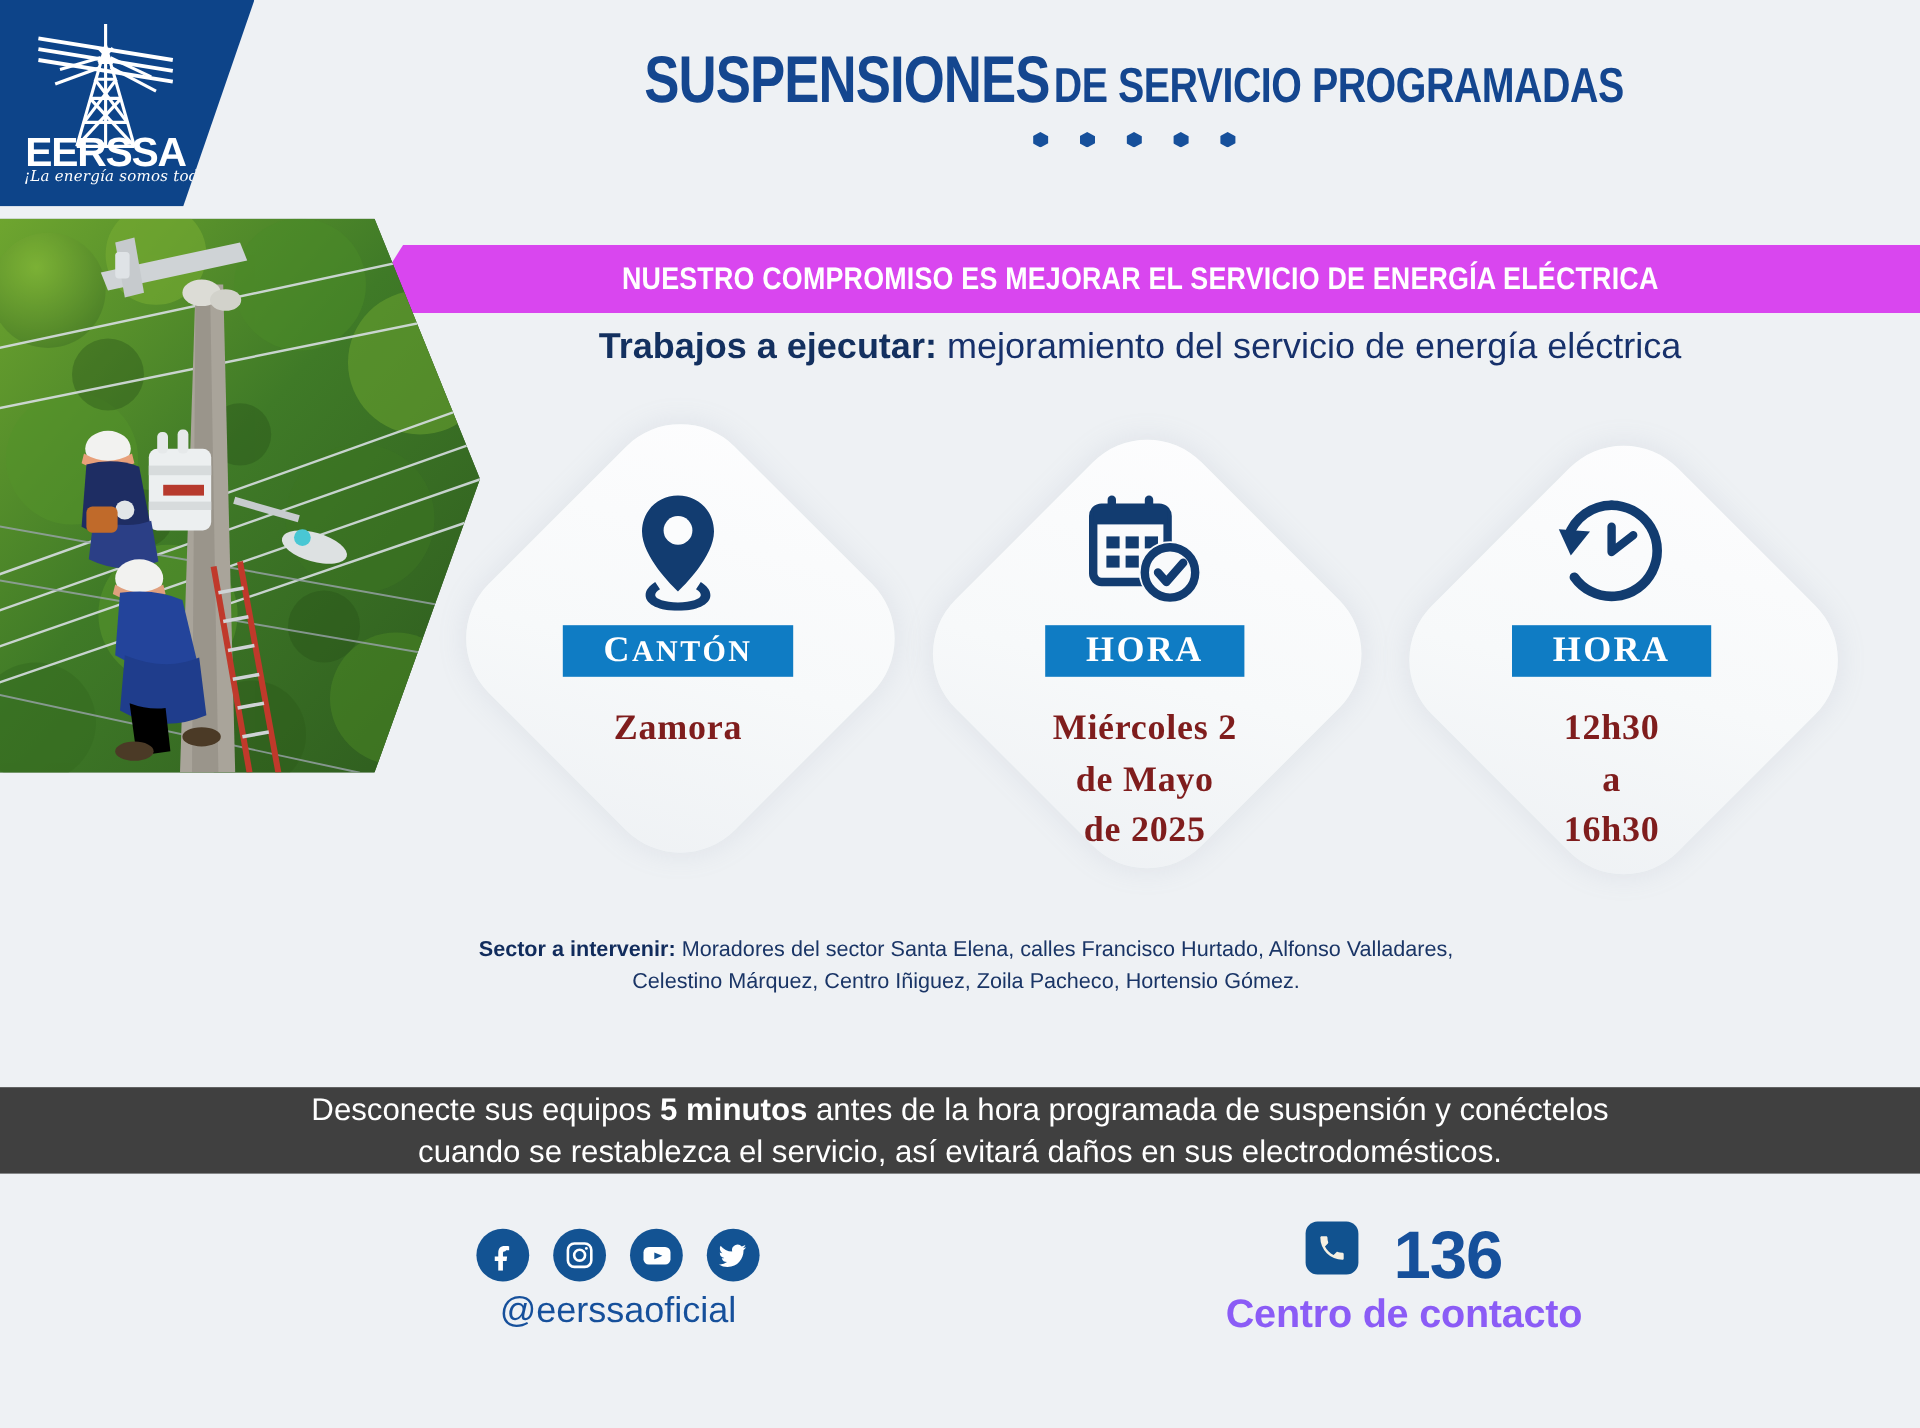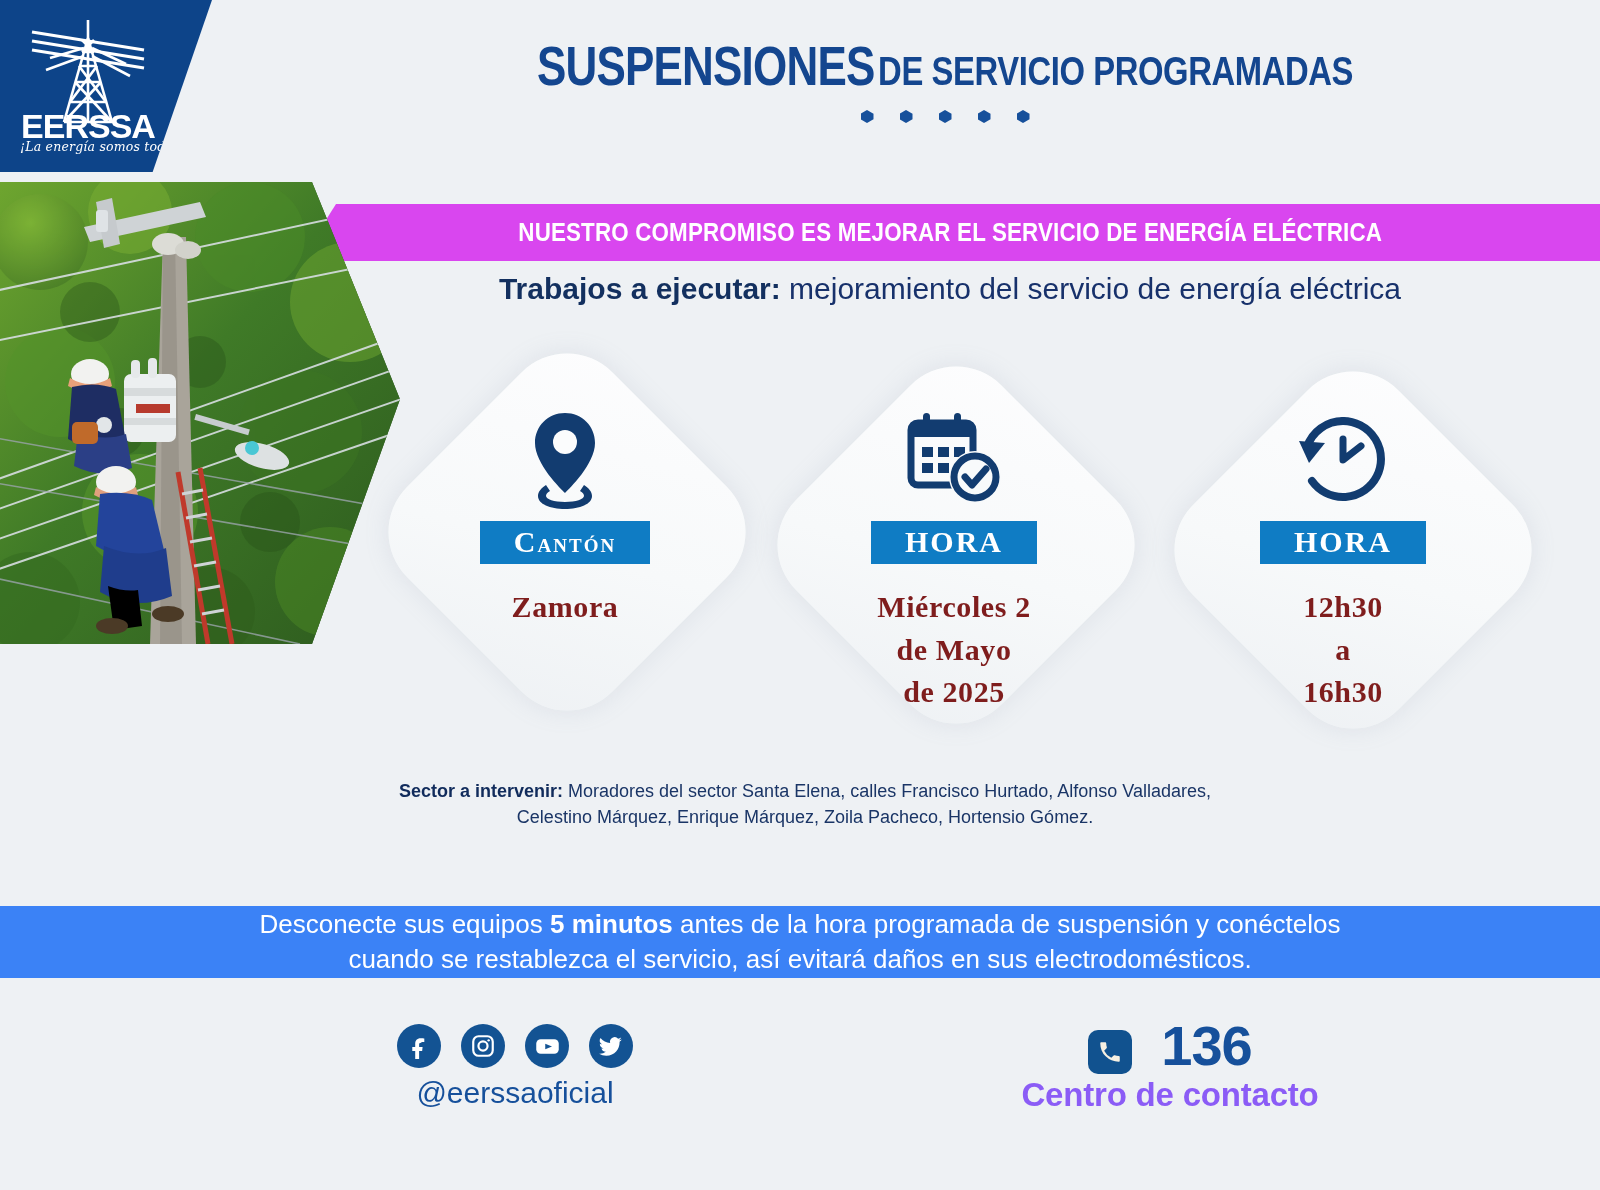--- a/index.html
+++ b/index.html
@@ -83,56 +83,56 @@
   }
   .card .content{position:absolute;left:0;top:0;width:390px;height:400px;
     display:flex;flex-direction:column;align-items:center;}
   .icon-box{height:112px;display:flex;align-items:center;justify-content:center;margin-top:48px;}
   .badge{
     background:#0f7cc4;color:#fff;
     font-family:"Liberation Serif","DejaVu Serif",serif;
     font-weight:bold;font-size:30px;letter-spacing:2px;
     padding:6px 34px 7px;line-height:1;margin-top:6px;
   }
-  .badge small{font-size:19px;letter-spacing:2px;}
+  .badge small{font-size:25px;letter-spacing:2px;}
   .val{
     margin-top:22px;text-align:center;color:#7f1d1d;
     font-family:"Liberation Serif","DejaVu Serif",serif;
     font-weight:bold;font-size:30px;line-height:1.42;letter-spacing:.6px;
   }
   .c1{left:0;}  .c2{left:389px;} .c3{left:778px;}
   .c1 .shape{left:52px;}
   .c2 .shape{left:52px;top:45px;}
   .c3 .shape{left:60px;top:50px;}
 
   
   .sector{
     position:absolute;left:120px;top:778px;width:1370px;text-align:center;
     font-size:18px;color:#1a3566;line-height:1.45;
   }
   .sector b{font-weight:bold;color:#112c5c;}
 
   
   .warn{
     position:absolute;left:0;top:906px;width:1600px;height:72px;
-    background:#3b82f6;display:flex;flex-direction:column;
+    background:#404040;display:flex;flex-direction:column;
     align-items:center;justify-content:center;
   }
   .warn p{margin:0;color:#fff;font-size:26px;line-height:1.33;text-align:center;}
   .warn b{font-weight:bold;}
 
   
   .social{position:absolute;left:380px;top:1024px;width:270px;text-align:center;}
   .social-row{display:flex;gap:20px;justify-content:center;align-items:center;}
   .sicon{width:44px;height:44px;border-radius:50%;background:#135393;
          display:flex;align-items:center;justify-content:center;}
   .handle{margin-top:8px;font-size:30px;color:#16509b;font-weight:normal;}
 
   .contact{position:absolute;left:960px;top:1018px;width:420px;text-align:center;}
-  .contact-row{display:flex;gap:29px;justify-content:center;align-items:flex-end;}
+  .contact-row{display:flex;gap:29px;justify-content:center;align-items:flex-start;}
   .phone-sq{width:44px;height:44px;border-radius:10px;background:#11528f;
             display:flex;align-items:center;justify-content:center;}
   .num{font-size:56px;font-weight:bold;color:#16509b;line-height:1;letter-spacing:-1px;}
   .centro{margin-top:2px;font-size:33px;color:#8b5cf6;font-weight:bold;letter-spacing:-.2px;}
 </style>
 </head>
 <body>
 
 <div class="stage">
 
@@ -370,21 +370,21 @@
           <div>a</div>
           <div>16h30</div>
         </div>
       </div>
     </div>
   </div>
 
   <div class="sector">
     <b>Sector a intervenir:</b>
     <span>Moradores del sector Santa Elena, calles Francisco Hurtado, Alfonso Valladares,</span><br>
-    <span>Celestino Márquez, Enrique Márquez, Zoila Pacheco, Hortensio Gómez.</span>
+    <span>Celestino Márquez, Centro Iñiguez, Zoila Pacheco, Hortensio Gómez.</span>
   </div>
 
   <div class="warn">
     <p>
       <span>Desconecte sus equipos </span><b>5 minutos</b><span> antes de la hora programada de suspensión y conéctelos</span>
     </p>
     <p>cuando se restablezca el servicio, así evitará daños en sus electrodomésticos.</p>
   </div>
 
   <div class="social">

